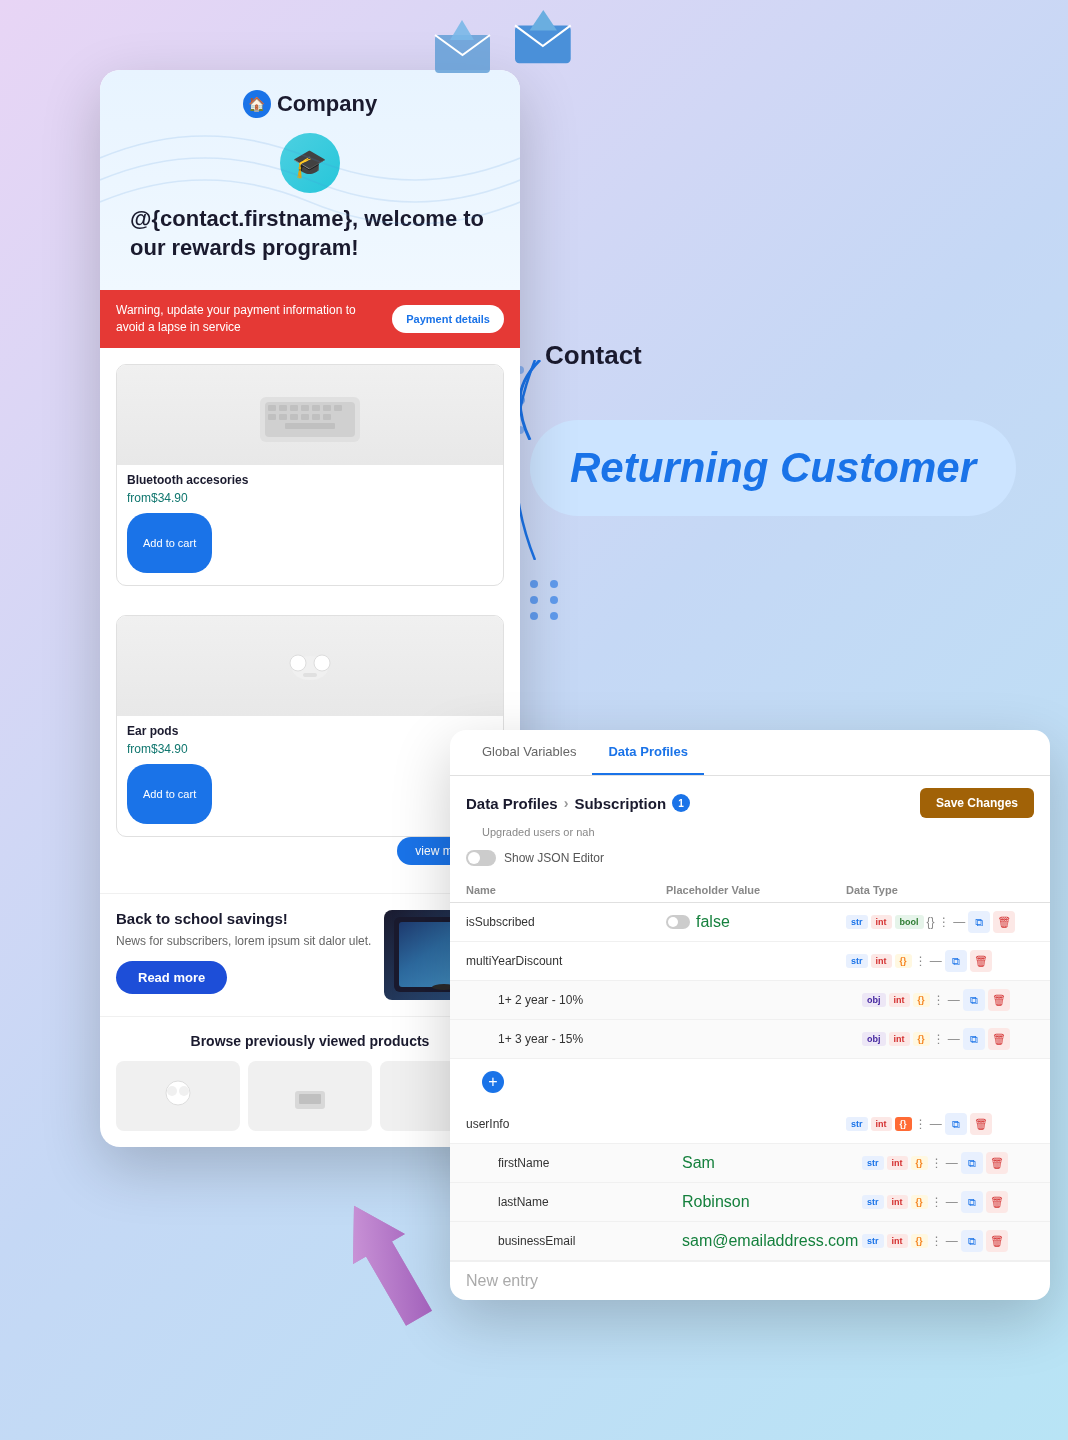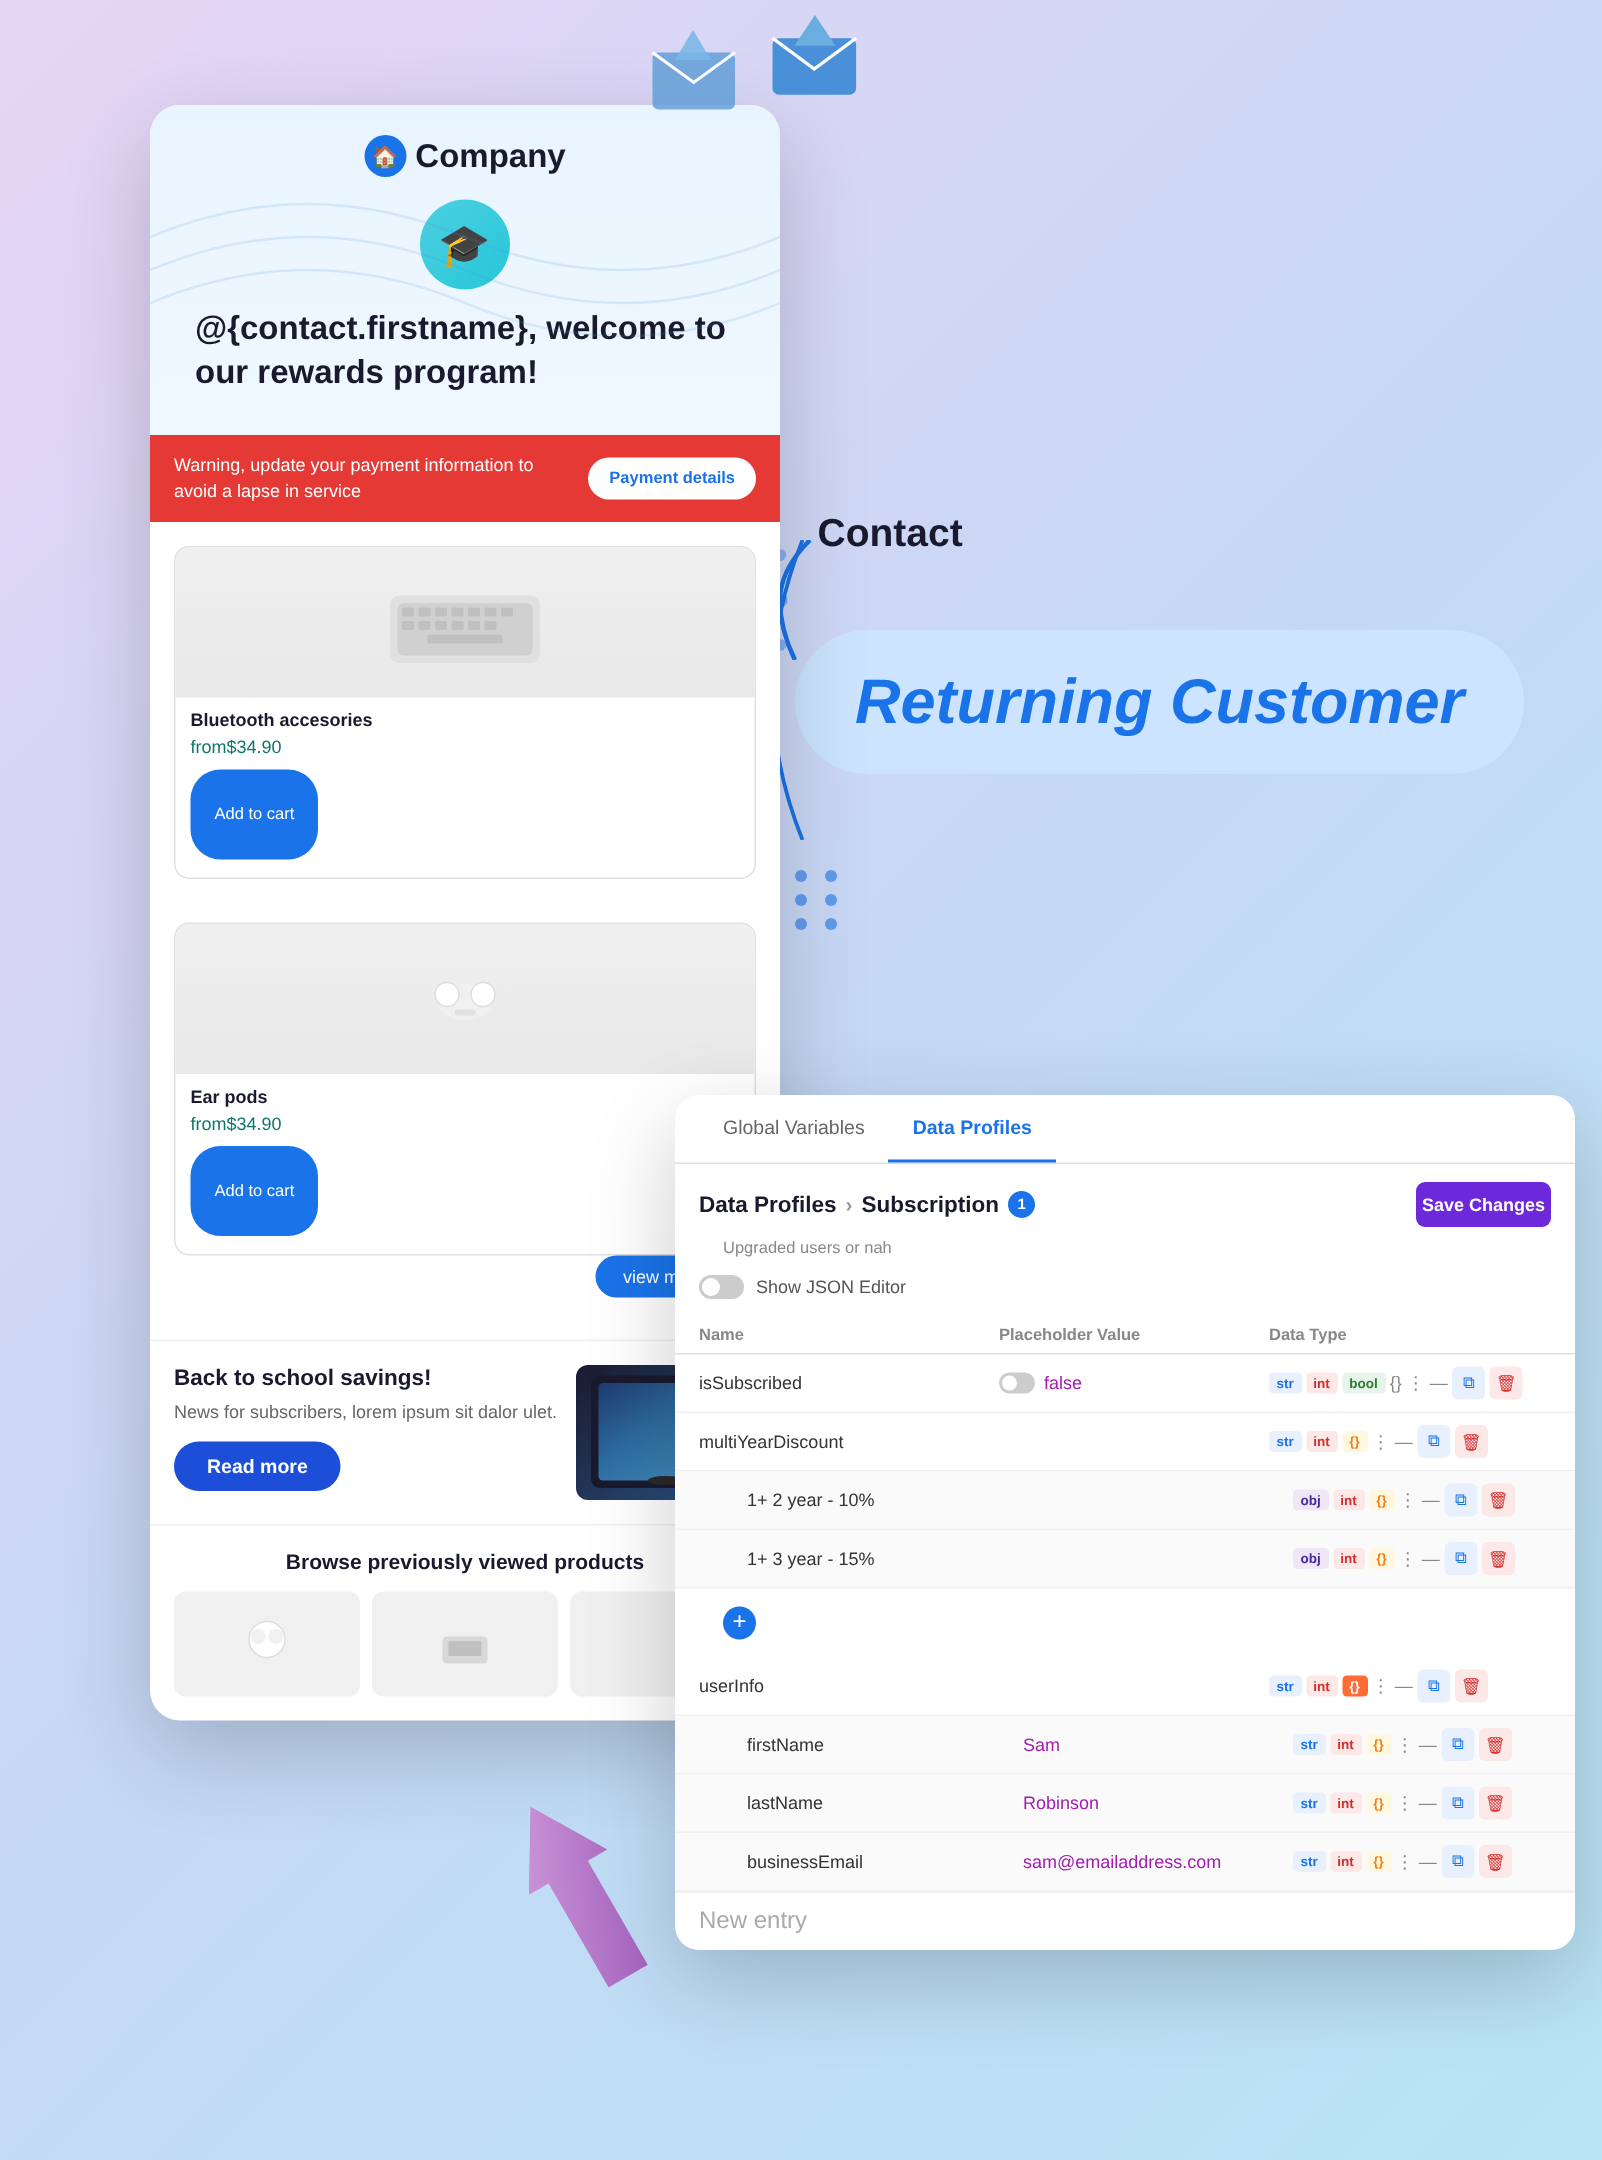--- a/index.html
+++ b/index.html
@@ -293,24 +293,24 @@
       color: #1a1a2e;
     }
     .breadcrumb-sep { color: #999; font-size: 14px; }
     .panel-subtitle {
       font-size: 11px;
       color: #888;
       padding: 0 32px 8px;
     }
 
     .save-changes-btn {
-      background: #6d28d9;
+      background: #a16207;
       color: white;
       border: none;
-      padding: 8px 4px;
+      padding: 8px 16px;
       border-radius: 6px;
       font-size: 12px;
       font-weight: 600;
       cursor: pointer;
     }
 
     .json-toggle {
       display: flex;
       align-items: center;
       gap: 8px;
@@ -350,21 +350,21 @@
       display: grid;
       grid-template-columns: 200px 180px 1fr;
       padding: 8px 16px;
       border-bottom: 1px solid #f0f0f0;
       align-items: center;
       font-size: 12px;
     }
     .table-row.indented { padding-left: 32px; background: #fafafa; }
 
     .row-name { font-size: 12px; color: #333; }
-    .row-value { font-size: 12px; color: #a21caf; }
+    .row-value { font-size: 16px; color: #15803d; }
 
     .type-badges {
       display: flex;
       align-items: center;
       gap: 3px;
     }
     .badge {
       font-size: 9px;
       padding: 2px 5px;
       border-radius: 3px;

